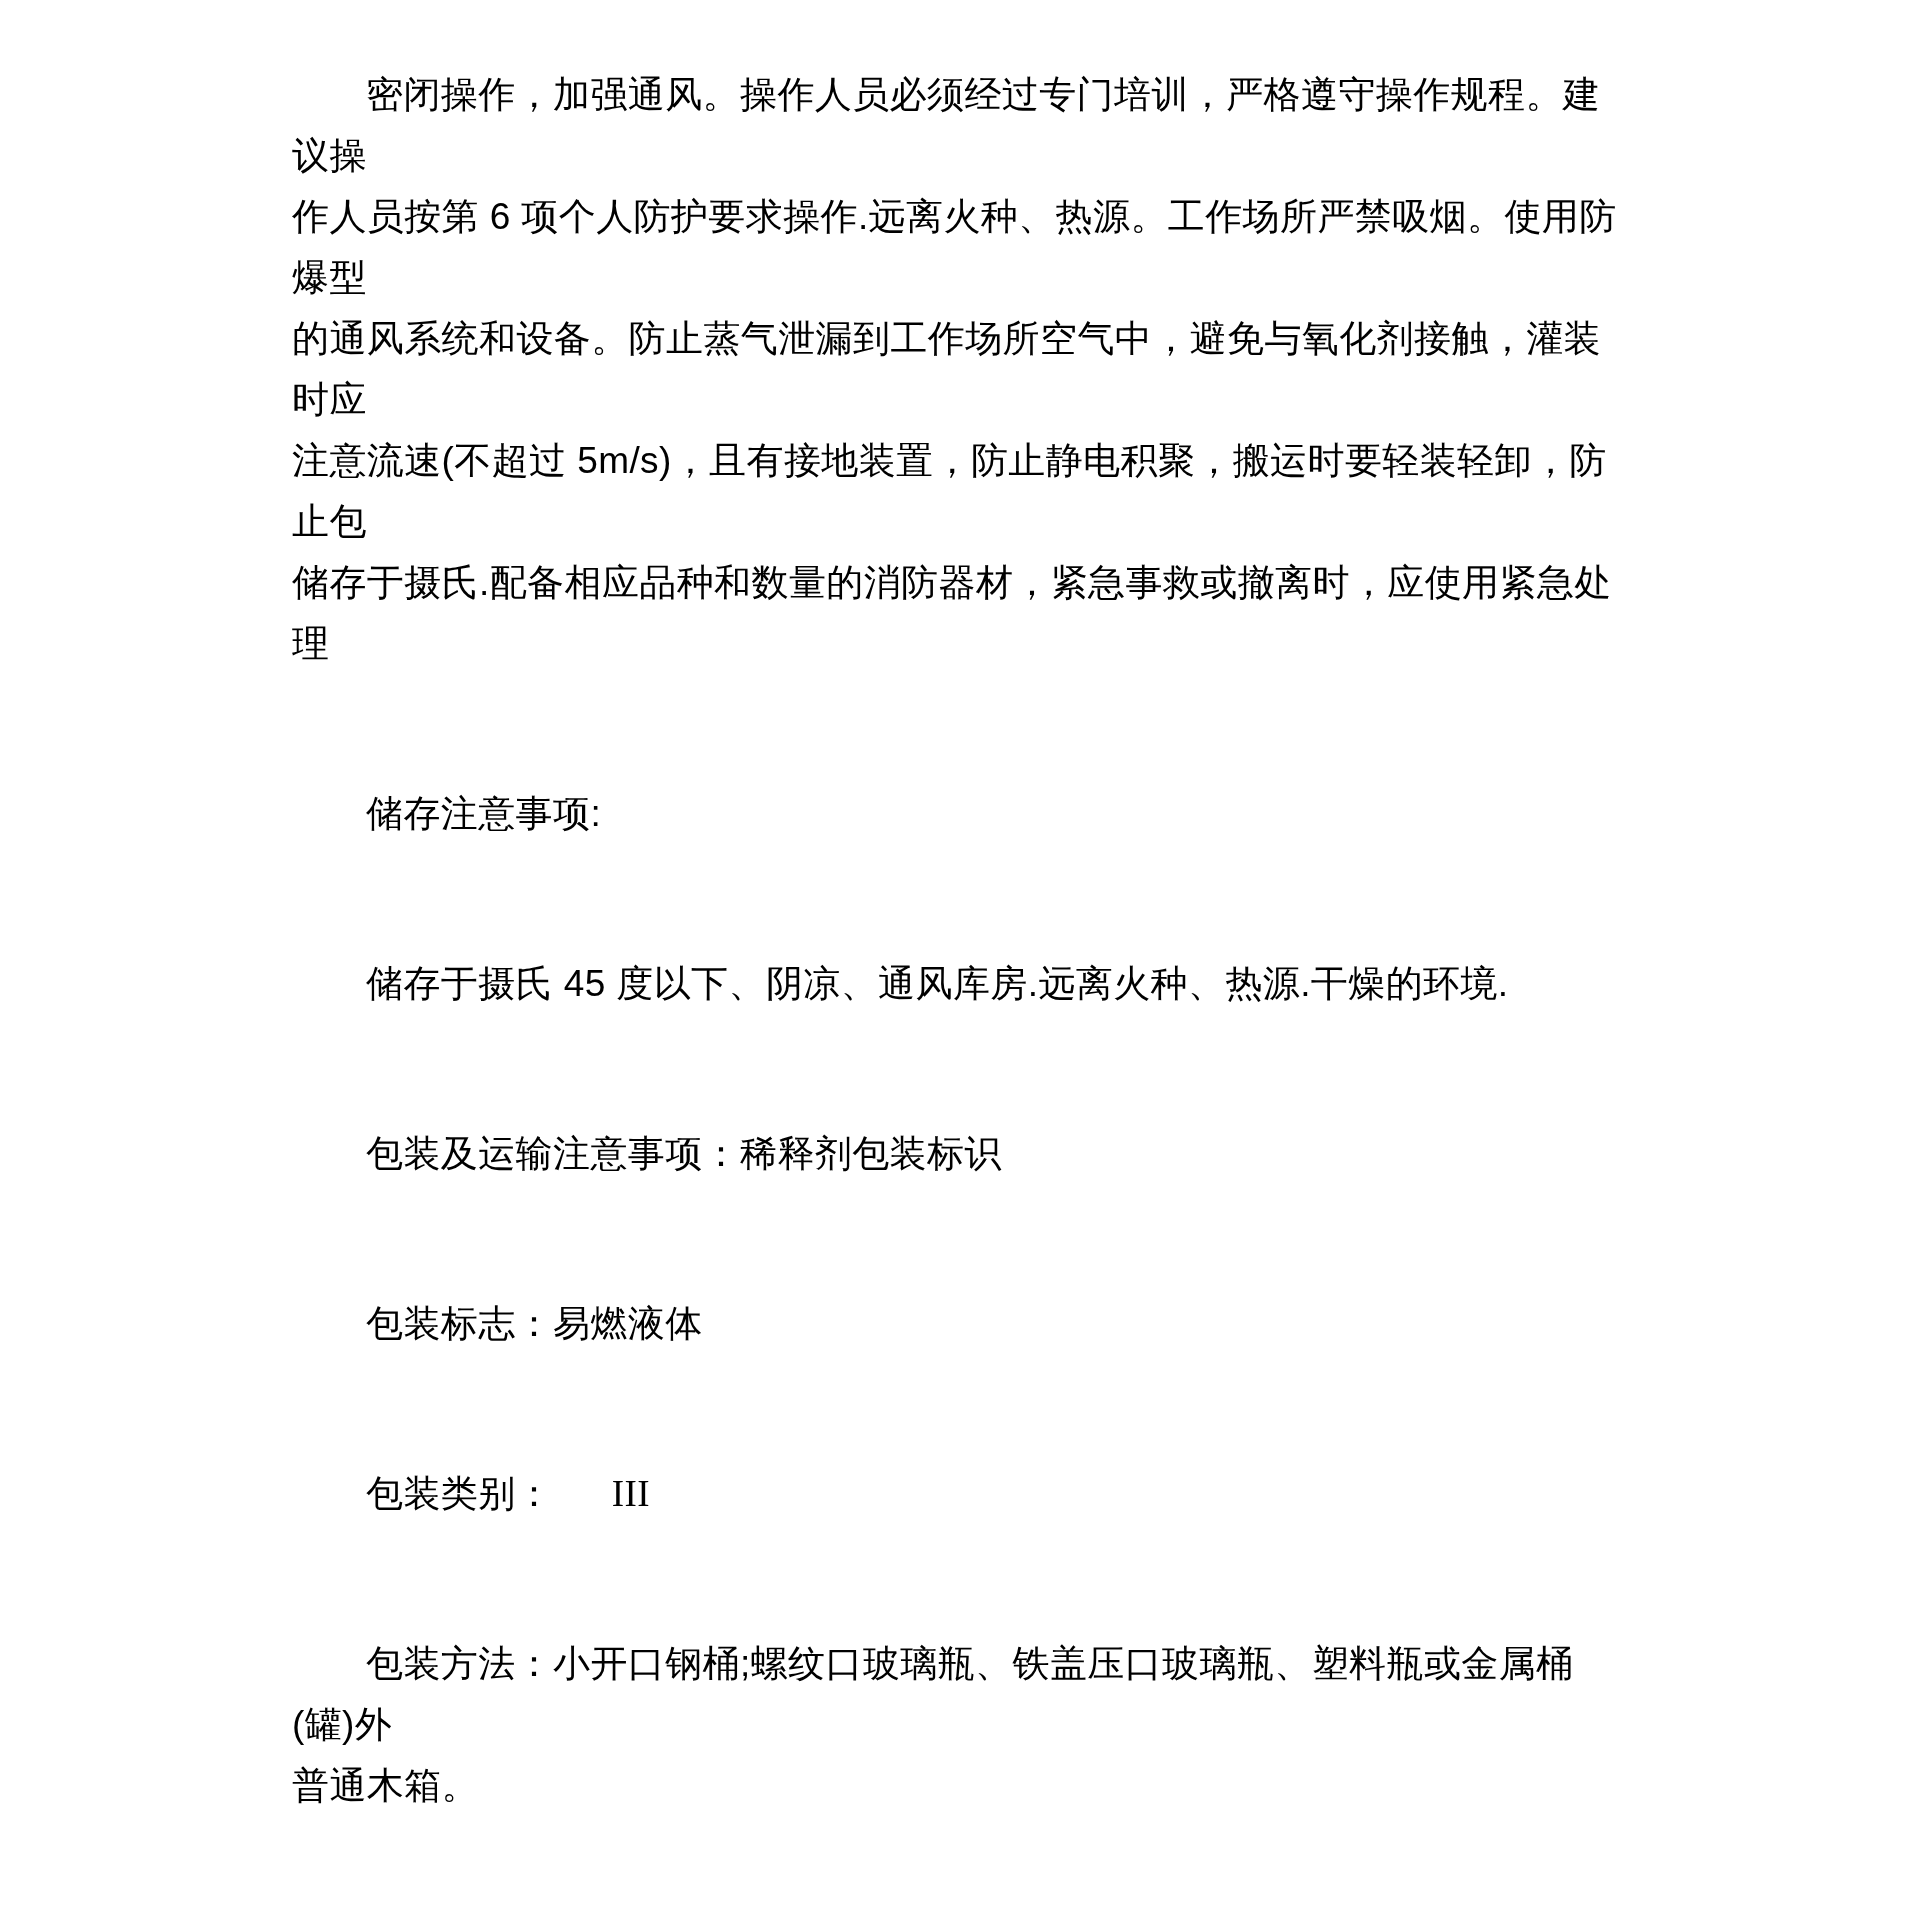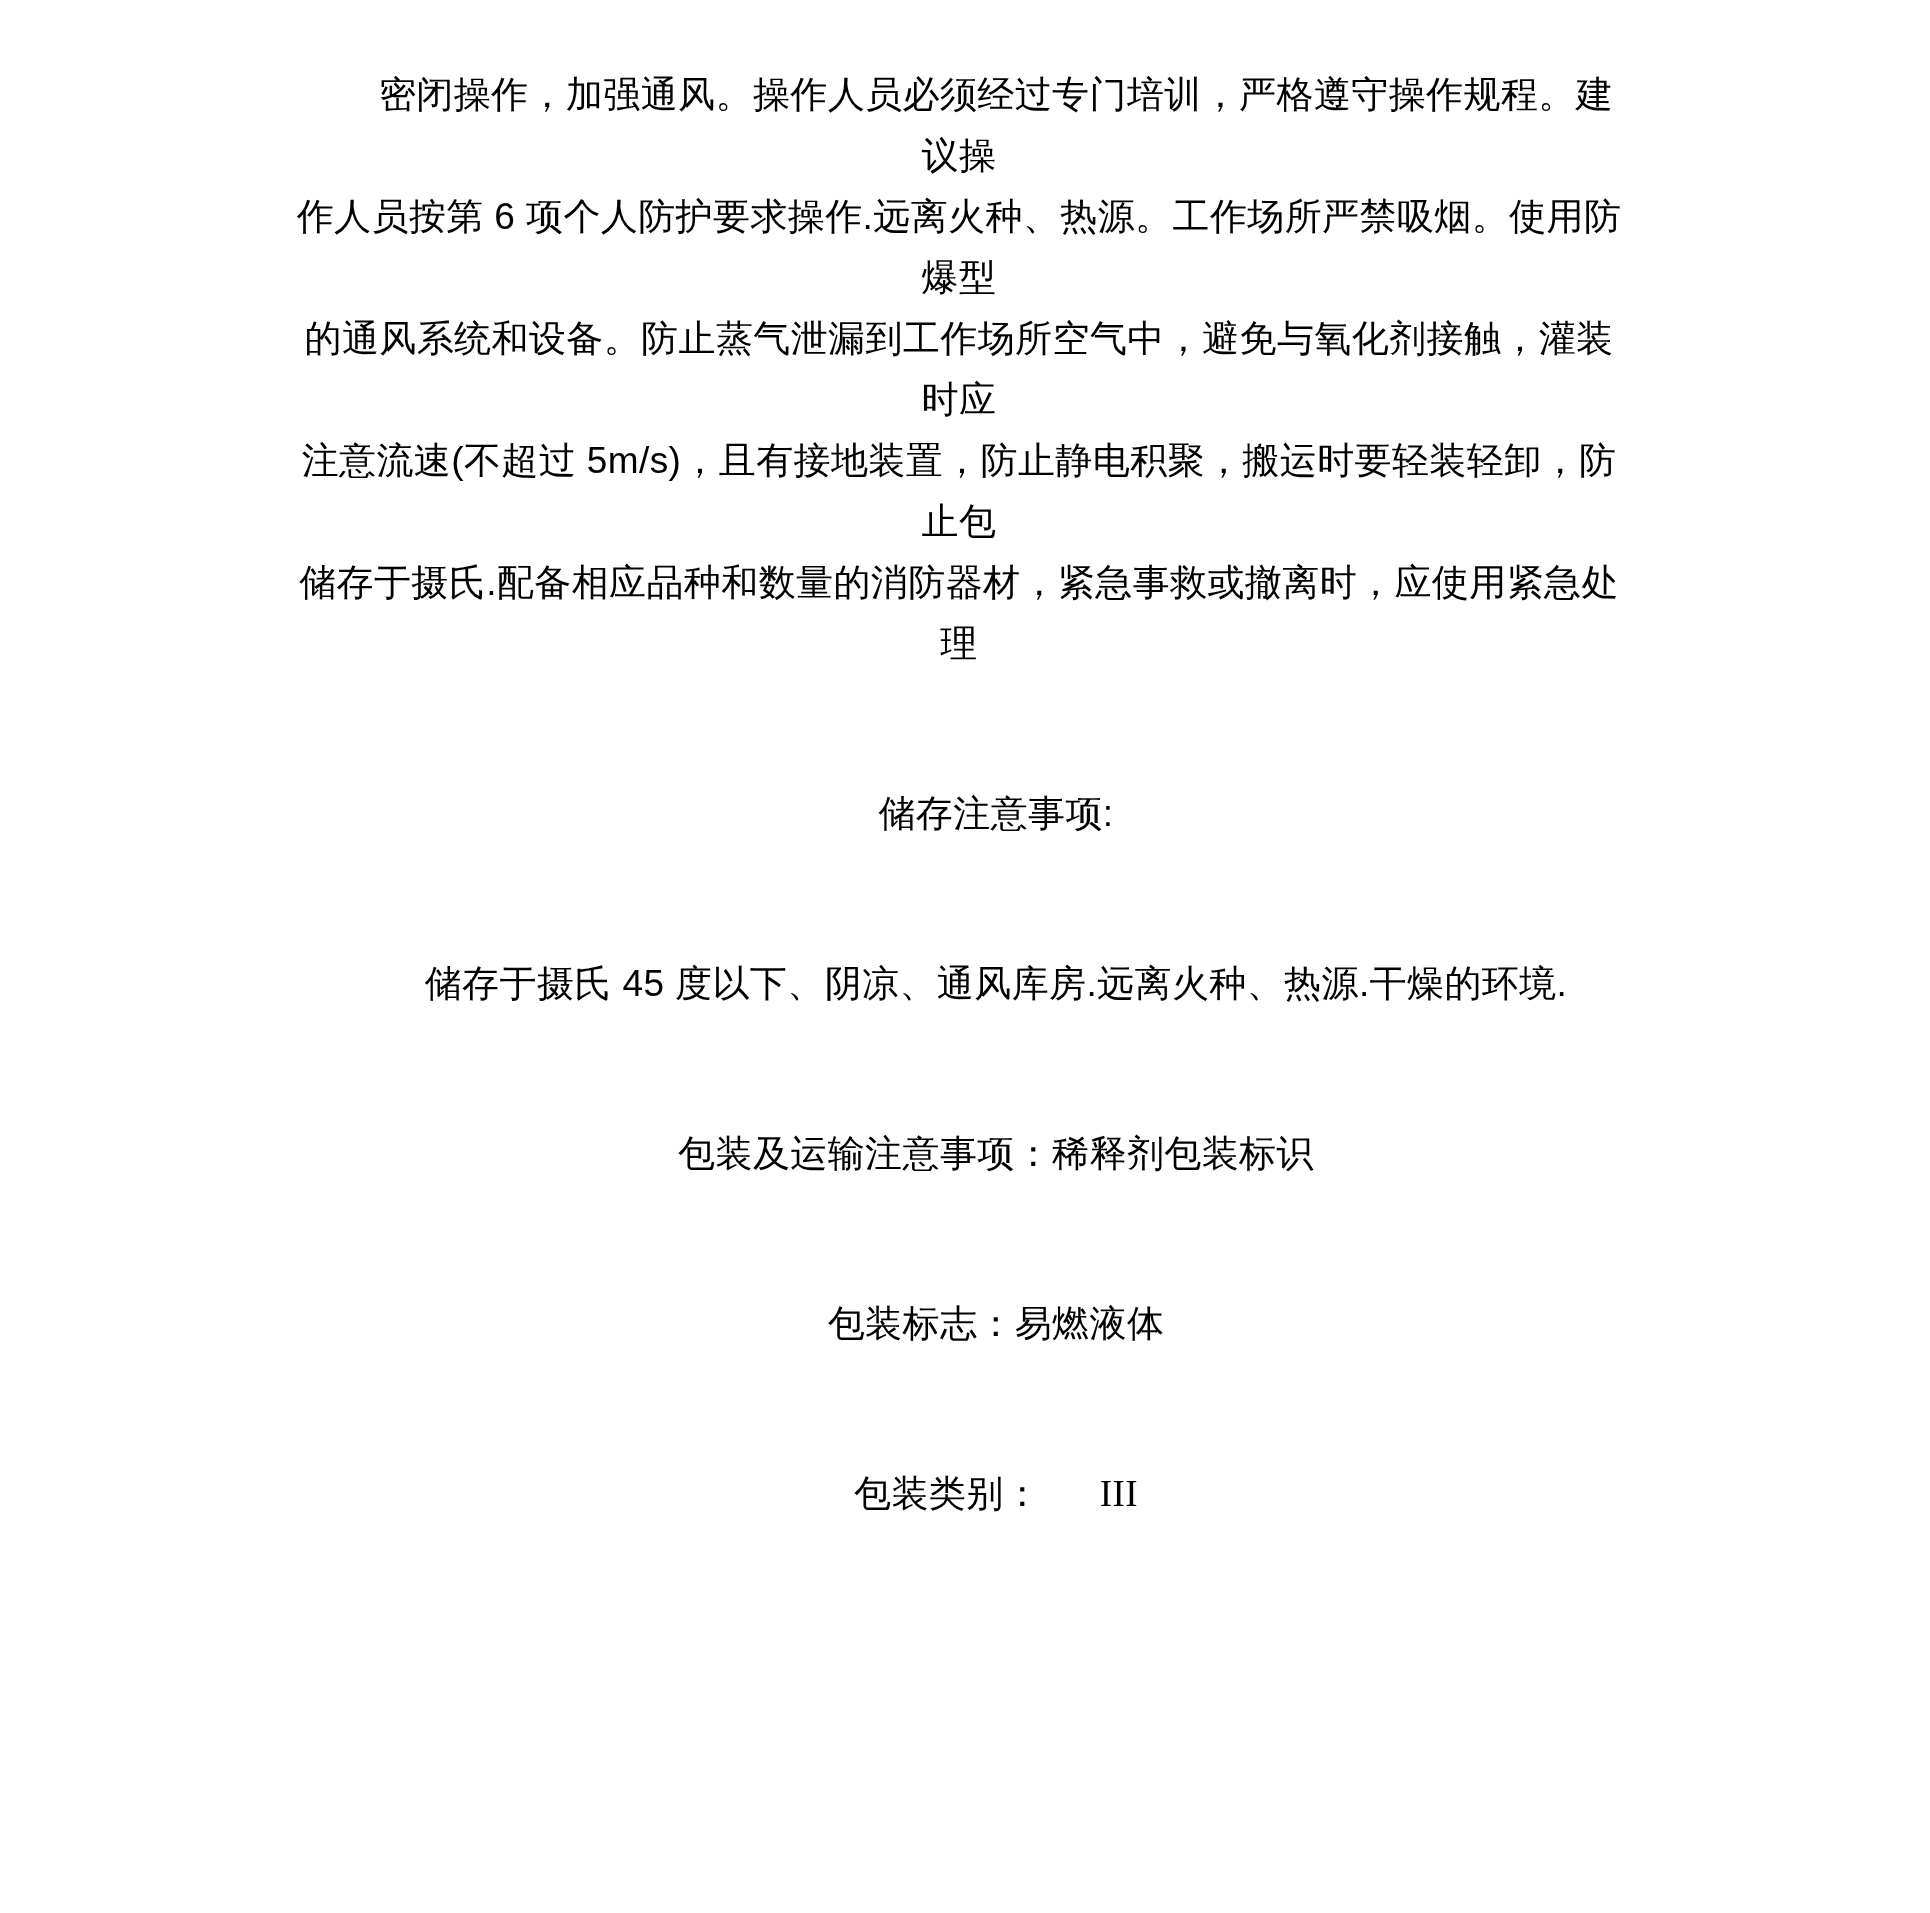--- a/index.html
+++ b/index.html
@@ -22,21 +22,20 @@
     margin: 0 0 109px 0;
     padding: 0;
   }
   .line {
     display: block;
     font-size: 37px;
     line-height: 61px;
     color: #000000;
     letter-spacing: 0.4px;
     white-space: pre-wrap;
-    text-align: center;
   }
   .indent {
     text-indent: 2em;
   }
   .serif {
     font-family: "Liberation Serif", serif;
     margin-left: 48px;
   }
 </style>
 </head>
@@ -65,15 +64,19 @@
   </p>
 
   <p class="para">
     <span class="line indent">包装标志：易燃液体</span>
   </p>
 
   <p class="para">
     <span class="line indent"><span>包装类别： </span><span class="serif">III</span></span>
   </p>
 
+  <p class="para">
+    <span class="line indent">包装方法：小开口钢桶;螺纹口玻璃瓶、铁盖压口玻璃瓶、塑料瓶或金属桶(罐)外</span>
+    <span class="line">普通木箱。</span>
+  </p>
 
 </div>
 
 
 </body></html>

